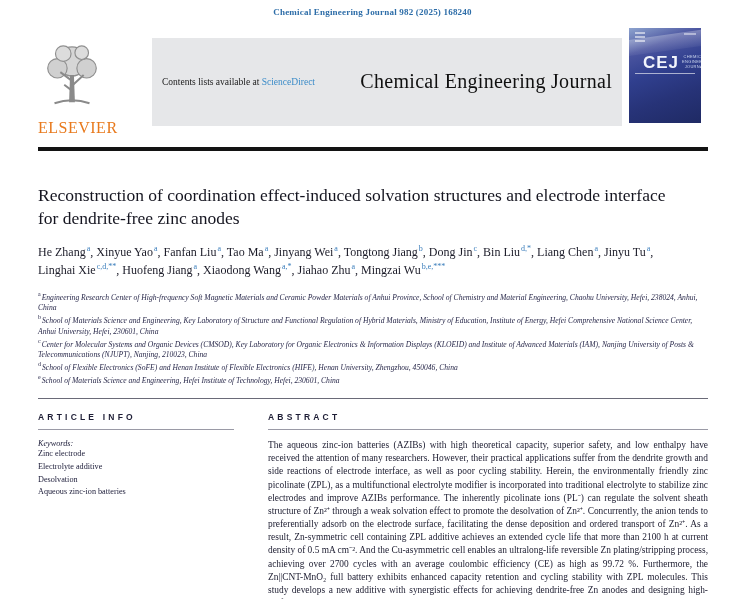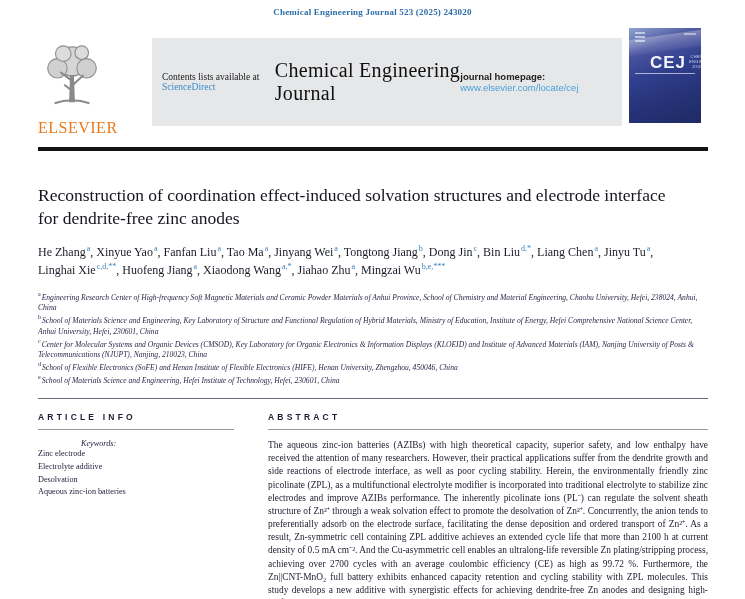--- a/index.html
+++ b/index.html
@@ -41,21 +41,21 @@
     background: linear-gradient(160deg, #8ea4cf 0%, #4b55a0 22%, #303f8e 45%, #273378 70%, #1f2a64 100%);
   }
   .cover::before {
     content: ""; position: absolute; left: -12px; top: 6px; width: 110px; height: 16px;
     background: linear-gradient(rgba(255,255,255,0.28), rgba(255,255,255,0.05));
     transform: rotate(-8deg);
   }
   .cover-marks-left { position: absolute; left: 6px; top: 4px; }
   .cover-marks-left i { display: block; width: 10px; height: 2px; background: rgba(255,255,255,0.55); margin-bottom: 2px; }
   .cover-marks-right { position: absolute; right: 5px; top: 5px; width: 12px; height: 2px; background: rgba(255,255,255,0.45); }
-  .cover-title-row { position: absolute; left: 21px; top: 26px; display: flex; align-items: flex-start; text-align: center; }
+  .cover-title-row { position: absolute; left: 14px; top: 26px; display: flex; align-items: flex-start; text-align: center; }
   .cover-abbrev {
     font-family: "Liberation Sans", sans-serif; font-weight: bold; font-size: 17px;
     color: #f2f5fc; letter-spacing: 1px; line-height: 1;
   }
   .cover-subtitle {
     width: 26px; margin-left: 3px; font-family: "Liberation Sans", sans-serif;
     font-size: 4px; line-height: 1.3; color: #ccd6ee; letter-spacing: 0.3px;
   }
   .cover-line { position: absolute; left: 6px; top: 45px; width: 60px; height: 1px; background: rgba(255,255,255,0.6); }
 
@@ -75,32 +75,32 @@
 
   
   .columns { display: flex; margin-top: 13px; }
   .col-left { width: 196px; flex-shrink: 0; }
   .col-right { flex: 1; margin-left: 34px; }
   .sec-head {
     font-family: "Liberation Sans", sans-serif; font-weight: bold;
     font-size: 8.5px; letter-spacing: 3.2px; color: #1d1d35;
   }
   .sec-rule { height: 1px; background: #9a9aa6; margin-top: 7px; }
-  .kw-label { font-style: italic; font-size: 8.2px; margin-top: 9px; color: #22223e; margin-left: 43px; }
+  .kw-label { font-style: italic; font-size: 8.2px; margin-top: 9px; color: #22223e; }
   .kw { font-size: 8.2px; line-height: 1.55; color: #22223e; }
   .abstract-text {
     margin-top: 9px; font-size: 9.4px; line-height: 1.4; text-align: justify;
     color: #1c1c30;
   }
 </style>
 </head>
 <body>
 
 <div class="page">
-  <div class="citation">Chemical Engineering Journal 523 (2025) 243020</div>
+  <div class="citation">Chemical Engineering Journal 982 (2025) 168240</div>
 
   <div class="content">
     <div class="header-row">
 
       <div class="logo-block">
         <svg viewBox="0 0 70 76" width="68" height="74" aria-hidden="true">
           <circle cx="35" cy="22" r="15" fill="#d6d6d6" stroke="#8f8f8f" stroke-width="1.4"></circle>
           <circle cx="20" cy="29" r="10" fill="#d0d0d0" stroke="#8f8f8f" stroke-width="1.2"></circle>
           <circle cx="50" cy="29" r="10" fill="#d0d0d0" stroke="#8f8f8f" stroke-width="1.2"></circle>
           <circle cx="26" cy="14" r="8" fill="#dcdcdc" stroke="#8f8f8f" stroke-width="1.2"></circle>
@@ -111,24 +111,20 @@
         </svg>
         <div class="elsevier-word">ELSEVIER</div>
       </div>
 
       <div class="gray-box">
         <div class="contents-line">
           <span>Contents lists available at</span>
           <a class="sd-link">ScienceDirect</a>
         </div>
         <div class="journal-title">Chemical Engineering Journal</div>
-        <div class="homepage-line">
-          <span class="hp-label">journal homepage:</span>
-          <a class="hp-url">www.elsevier.com/locate/cej</a>
-        </div>
       </div>
 
       <div class="cover">
         <div class="cover-marks-left">
             <i></i>
             <i></i>
             <i></i>
           </div>
         <div class="cover-marks-right"></div>
         <div class="cover-title-row">

